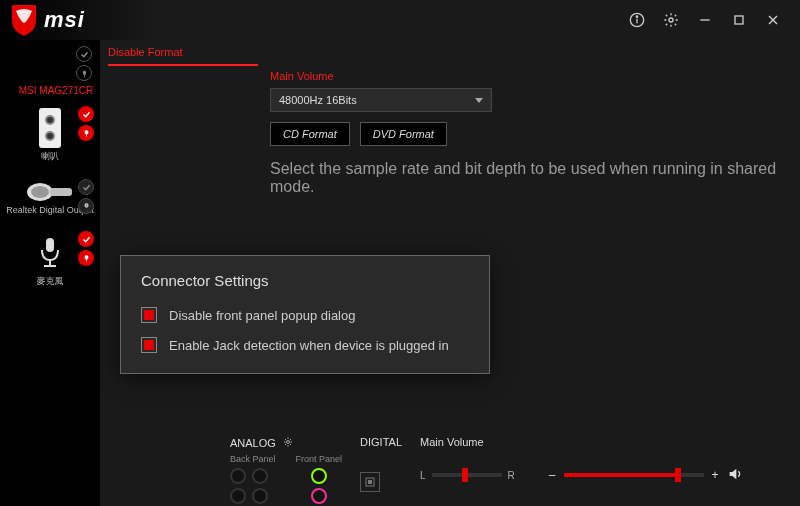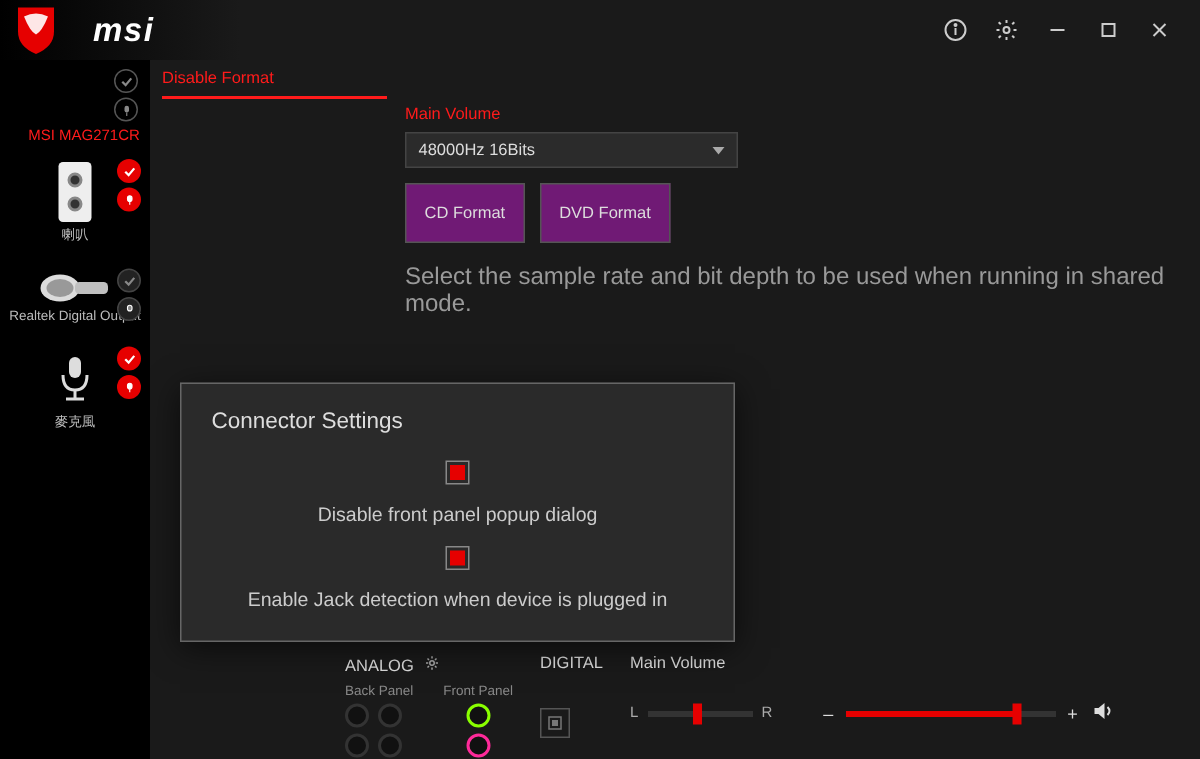--- a/index.html
+++ b/index.html
@@ -1,21 +1,21 @@
 <!DOCTYPE html>
 <html><head>
 <meta charset="utf-8">
 <style>
   * { margin: 0; padding: 0; box-sizing: border-box; font-family: "Segoe UI", Arial, sans-serif; }
   body { background: #fff; width: 800px; height: 506px; overflow: hidden; }
   .window { width: 800px; height: 506px; background: #1a1a1a; position: relative; color: #ccc; }
 
   
   .titlebar { height: 40px; background: linear-gradient(90deg, #000 0%, #1a1a1a 20%); display: flex; align-items: center; padding: 0 10px; }
-  .logo-area { display: flex; align-items: center; gap: 24px; }
+  .logo-area { display: flex; align-items: center; gap: 6px; }
   .msi-shield { width: 28px; height: 34px; }
   .msi-text { font-size: 22px; font-weight: 700; font-style: italic; letter-spacing: 1px; color: #fff; }
   .tb-spacer { flex: 1; }
   .tb-btn { width: 34px; height: 34px; display: flex; align-items: center; justify-content: center; color: #ccc; cursor: pointer; }
   .tb-btn svg { width: 16px; height: 16px; }
 
   
   .body { display: flex; height: calc(506px - 40px); }
 
   
@@ -48,27 +48,27 @@
   
   .main { flex: 1; position: relative; }
   .tab-row { height: 26px; display: flex; align-items: flex-end; padding-left: 8px; }
   .tab { font-size: 11px; color: #ff1b1b; padding: 4px 8px 6px 0; border-bottom: 2px solid #ff1b1b; width: 150px; }
 
   .content { padding: 4px 20px 0 170px; font-size: 11px; position: relative; }
   .section-title { color: #ff1b1b; font-size: 11px; margin-bottom: 6px; }
   .select { width: 222px; height: 24px; background: #2b2b2b; border: 1px solid #444; color: #ddd; display: flex; align-items: center; justify-content: space-between; padding: 0 8px; font-size: 11px; cursor: pointer; }
   .select .caret { width: 0;height: 0;border-left:4px solid transparent;border-right:4px solid transparent;border-top:5px solid #aaa; }
   .btn-row { display: flex; gap: 10px; margin-top: 10px; }
-  .btn { height: 40px; padding: 0 12px; background: #701a75; border: 1px solid #555; color: #ddd; font-size: 11px; display:flex;align-items:center;cursor:pointer; }
+  .btn { height: 24px; padding: 0 12px; background: #000000; border: 1px solid #555; color: #ddd; font-size: 11px; display:flex;align-items:center;cursor:pointer;font-style:italic; }
   .hint { color: #999; font-size: 16px; margin-top: 14px; }
 
   
   .popup { position: absolute; left: 120px; top: 255px; width: 370px; background: #2a2a2a; border: 1px solid #666; padding: 16px 20px 20px 20px; box-shadow: 0 4px 20px rgba(0,0,0,0.6); }
   .popup-title { font-size: 15px; color: #ddd; margin-bottom: 18px; }
-  .chk-row { display: flex; align-items: center; gap: 12px; margin-bottom: 14px; font-size: 13px; color: #ccc; flex-direction: column; }
+  .chk-row { display: flex; align-items: center; gap: 12px; margin-bottom: 14px; font-size: 13px; color: #ccc; }
   .chk { width: 16px; height: 16px; border: 1px solid #888; display:flex;align-items:center;justify-content:center;cursor:pointer; }
   .chk .mark { width: 10px; height: 10px; background: #e60000; }
 
   
   .bottombar { position: absolute; left: 100px; right: 0; bottom: 0; height: 80px; background: #1a1a1a; display: flex; align-items: flex-start; padding: 10px 12px 0 130px; gap: 18px; font-size: 10px; color: #aaa; }
   .botcol { display: flex; flex-direction: column; gap: 4px; }
   .botcol .h { font-size: 11px; color: #ddd; display:flex;align-items:center;gap:6px; }
   .botcol .sub { font-size: 9px; color: #888; }
   .jack-grid { display: grid; grid-template-columns: 18px 18px; gap: 4px; }
   .jack { width: 16px; height: 16px; border-radius: 50%; border: 2px solid #333; background:#111; }

